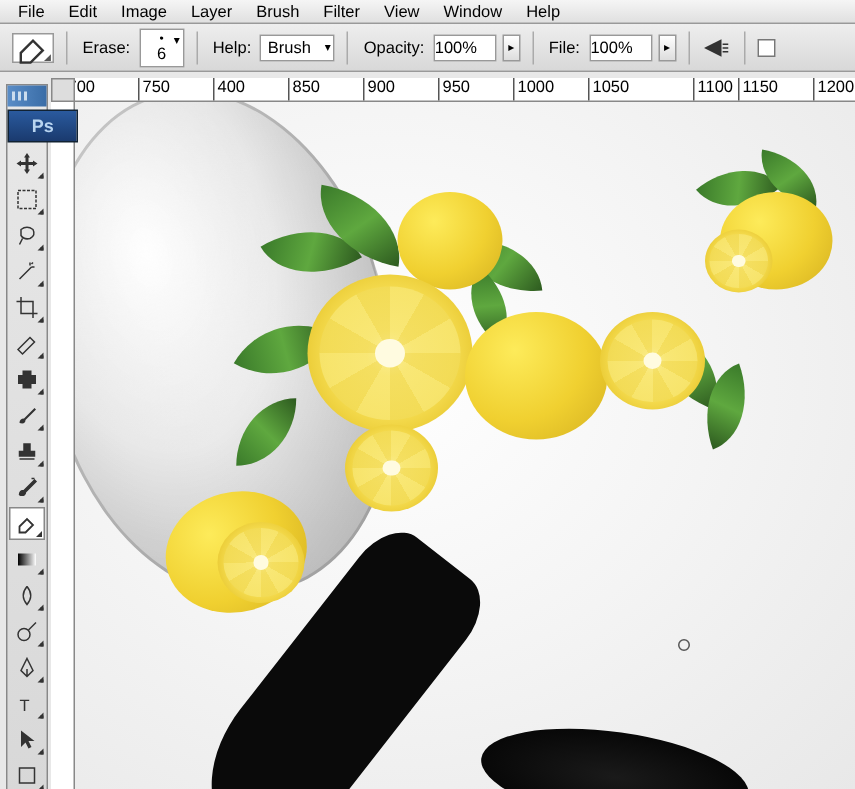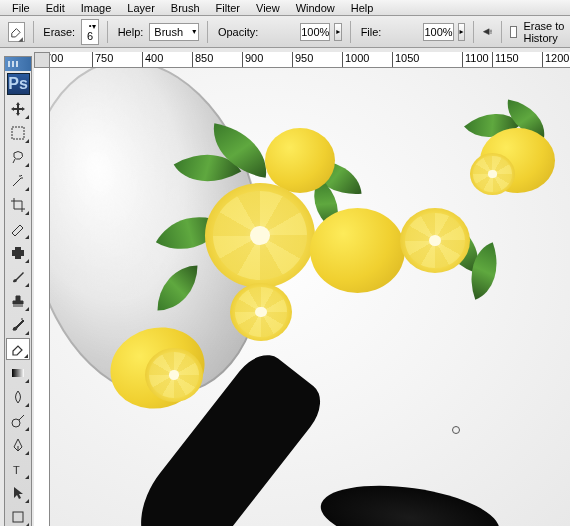--- a/index.html
+++ b/index.html
@@ -11,31 +11,31 @@
 
 
 .options-bar { height: 32px; background: linear-gradient(#eee, #d8d8d8); border-bottom: 1px solid #999; display: flex; align-items: center; padding-left: 8px; gap: 4px; }
 .tool-preview { width: 28px; height: 20px; background: #fff; border: 1px solid #999; display: flex; align-items: center; justify-content: center; position: relative; }
 .tool-preview::after { content: '◢'; position: absolute; right: 1px; bottom: -1px; font-size: 6px; color: #555; }
 .label { color: #000; padding: 0 2px; }
 .brush-preview { width: 30px; height: 26px; border: 1px solid #999; background: #fff; display: flex; flex-direction: column; align-items: center; justify-content: center; font-size: 9px; position: relative; }
 .brush-preview::after { content: '▾'; position: absolute; right: 2px; top: 2px; font-size: 8px; }
 .dropdown { height: 18px; border: 1px solid #999; background: #fff; padding: 0 14px 0 4px; display: flex; align-items: center; position: relative; min-width: 50px; }
 .dropdown::after { content: '▾'; position: absolute; right: 2px; font-size: 8px; }
-.pct-input { width: 42px; height: 18px; border: 1px solid #999; background: #fff; text-align: center; display: flex; align-items: center; justify-content: flex-end; margin-left: 36px; }
+.pct-input { width: 42px; height: 18px; border: 1px solid #999; background: #fff; text-align: center; display: flex; align-items: center; justify-content: flex-start; }
 .flyout { width: 12px; height: 18px; border: 1px solid #999; background: linear-gradient(#fff,#ddd); display: flex; align-items: center; justify-content: center; font-size: 8px; }
 .sep { width: 1px; height: 22px; background: #aaa; margin: 0 4px; }
 .airbrush { width: 20px; height: 18px; display: flex; align-items: center; justify-content: center; }
 .checkbox { width: 12px; height: 12px; border: 1px solid #777; background: #fff; display: inline-block; }
 
 
 .toolbox { position: absolute; left: 4px; top: 56px; width: 28px; background: linear-gradient(#e8e8e8,#d8d8d8); border: 1px solid #888; display: flex; flex-direction: column; }
 .toolbox-header { height: 14px; background: linear-gradient(90deg, #5a8dc7, #3a6da7); display: flex; align-items: center; padding-left: 3px; gap: 2px; }
 .toolbox-header span { width: 2px; height: 6px; background: #cde; }
-.ps-logo { width: 23px; height: 22px; background: linear-gradient(#2a5a9e, #1a3a6e); margin: 2px auto; display: flex; align-items: center; justify-content: center; color: #b8d4f0; font-weight: bold; font-size: 16px; border: 1px solid #123; }
+.ps-logo { width: 47px; height: 22px; background: linear-gradient(#2a5a9e, #1a3a6e); margin: 2px auto; display: flex; align-items: center; justify-content: center; color: #b8d4f0; font-weight: bold; font-size: 12px; border: 1px solid #123; }
 .tool-btn { width: 24px; height: 22px; margin: 1px auto; display: flex; align-items: center; justify-content: center; position: relative; cursor: pointer; }
 .tool-btn.active { background: #fff; border: 1px solid #888; }
 .tool-btn svg { width: 16px; height: 16px; }
 .tool-tri::after { content: ''; position: absolute; right: 1px; bottom: 1px; border: 2px solid transparent; border-right-color: #333; border-bottom-color: #333; }
 
 
 .ruler-h { position: absolute; left: 34px; top: 52px; right: 0; height: 16px; background: #fff; border-bottom: 1px solid #888; display: flex; font-size: 9px; overflow: hidden; }
 .ruler-tick { position: absolute; top: 0; height: 16px; border-left: 1px solid #555; padding-left: 2px; }
 .ruler-v { position: absolute; left: 34px; top: 68px; width: 16px; bottom: 0; background: #fff; border-right: 1px solid #888; }
 .ruler-corner { position: absolute; left: 34px; top: 52px; width: 16px; height: 16px; background: #ddd; border: 1px solid #888; }
@@ -104,21 +104,20 @@
     </div>
   <div class="flyout">▸</div>
   <div class="sep"></div>
   <div class="airbrush">
     <svg viewBox="0 0 16 16">
         <path d="M2 8 L10 4 L10 12 Z M11 6 L14 6 M11 8 L14 8 M11 10 L14 10" stroke="#333" fill="#333" stroke-width="0.8"></path>
       </svg>
   </div>
   <div class="sep"></div>
   <span class="checkbox"></span>
-  <span class="label">Erase to History</span>
 </div>
 
 <div class="ruler-h">
   <div class="ruler-tick" style="left:8px">700</div>
   <div class="ruler-tick" style="left:58px">750</div>
   <div class="ruler-tick" style="left:108px">400</div>
   <div class="ruler-tick" style="left:158px">850</div>
   <div class="ruler-tick" style="left:208px">900</div>
   <div class="ruler-tick" style="left:258px">950</div>
   <div class="ruler-tick" style="left:308px">1000</div>

